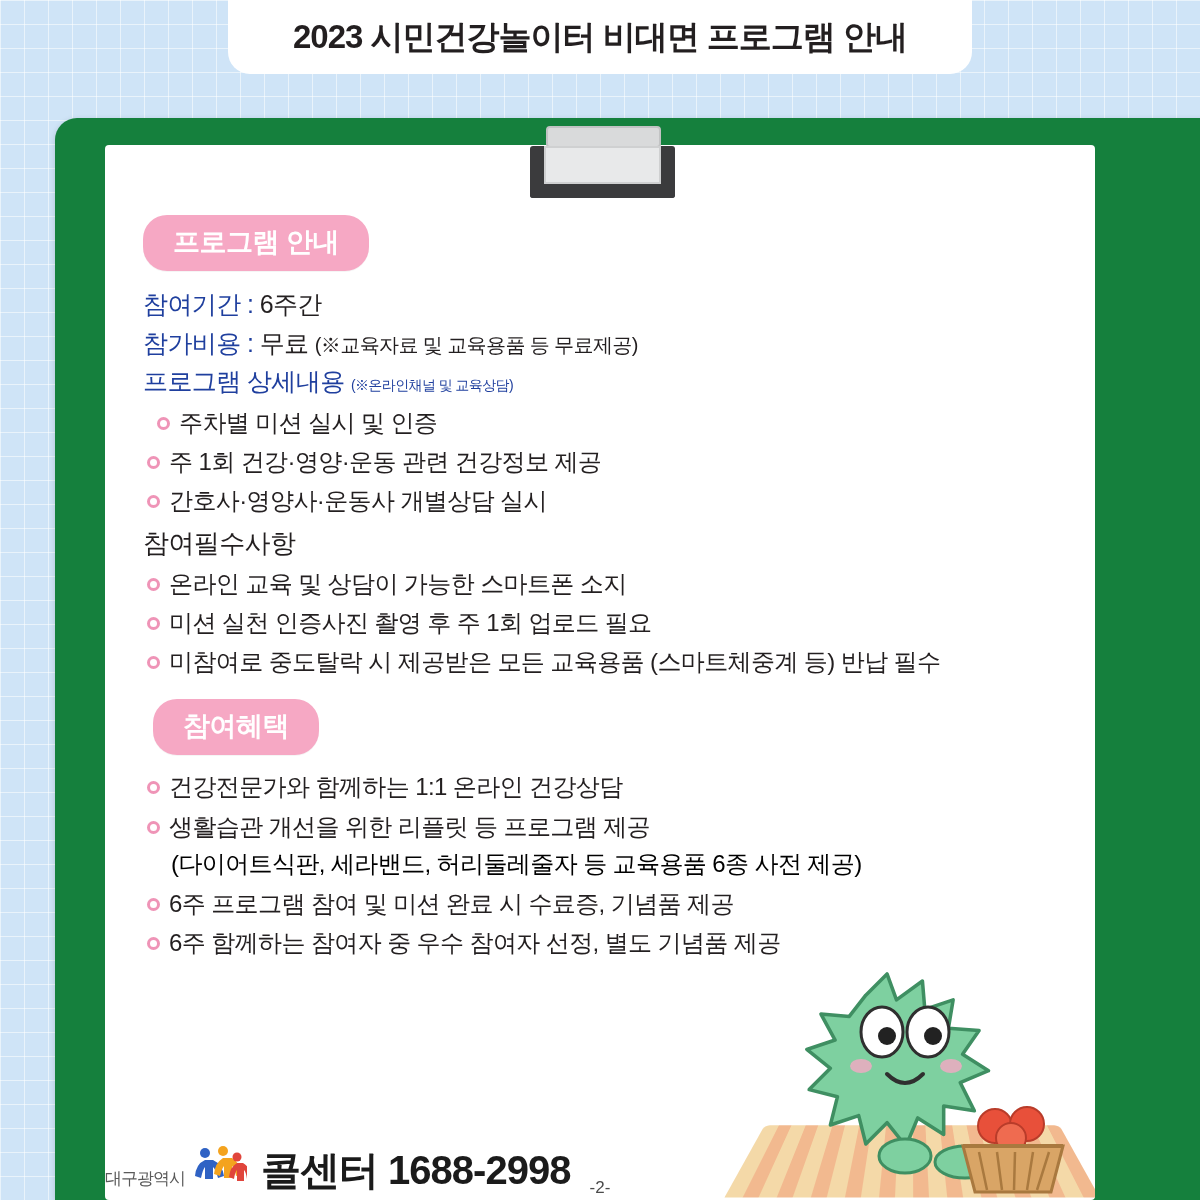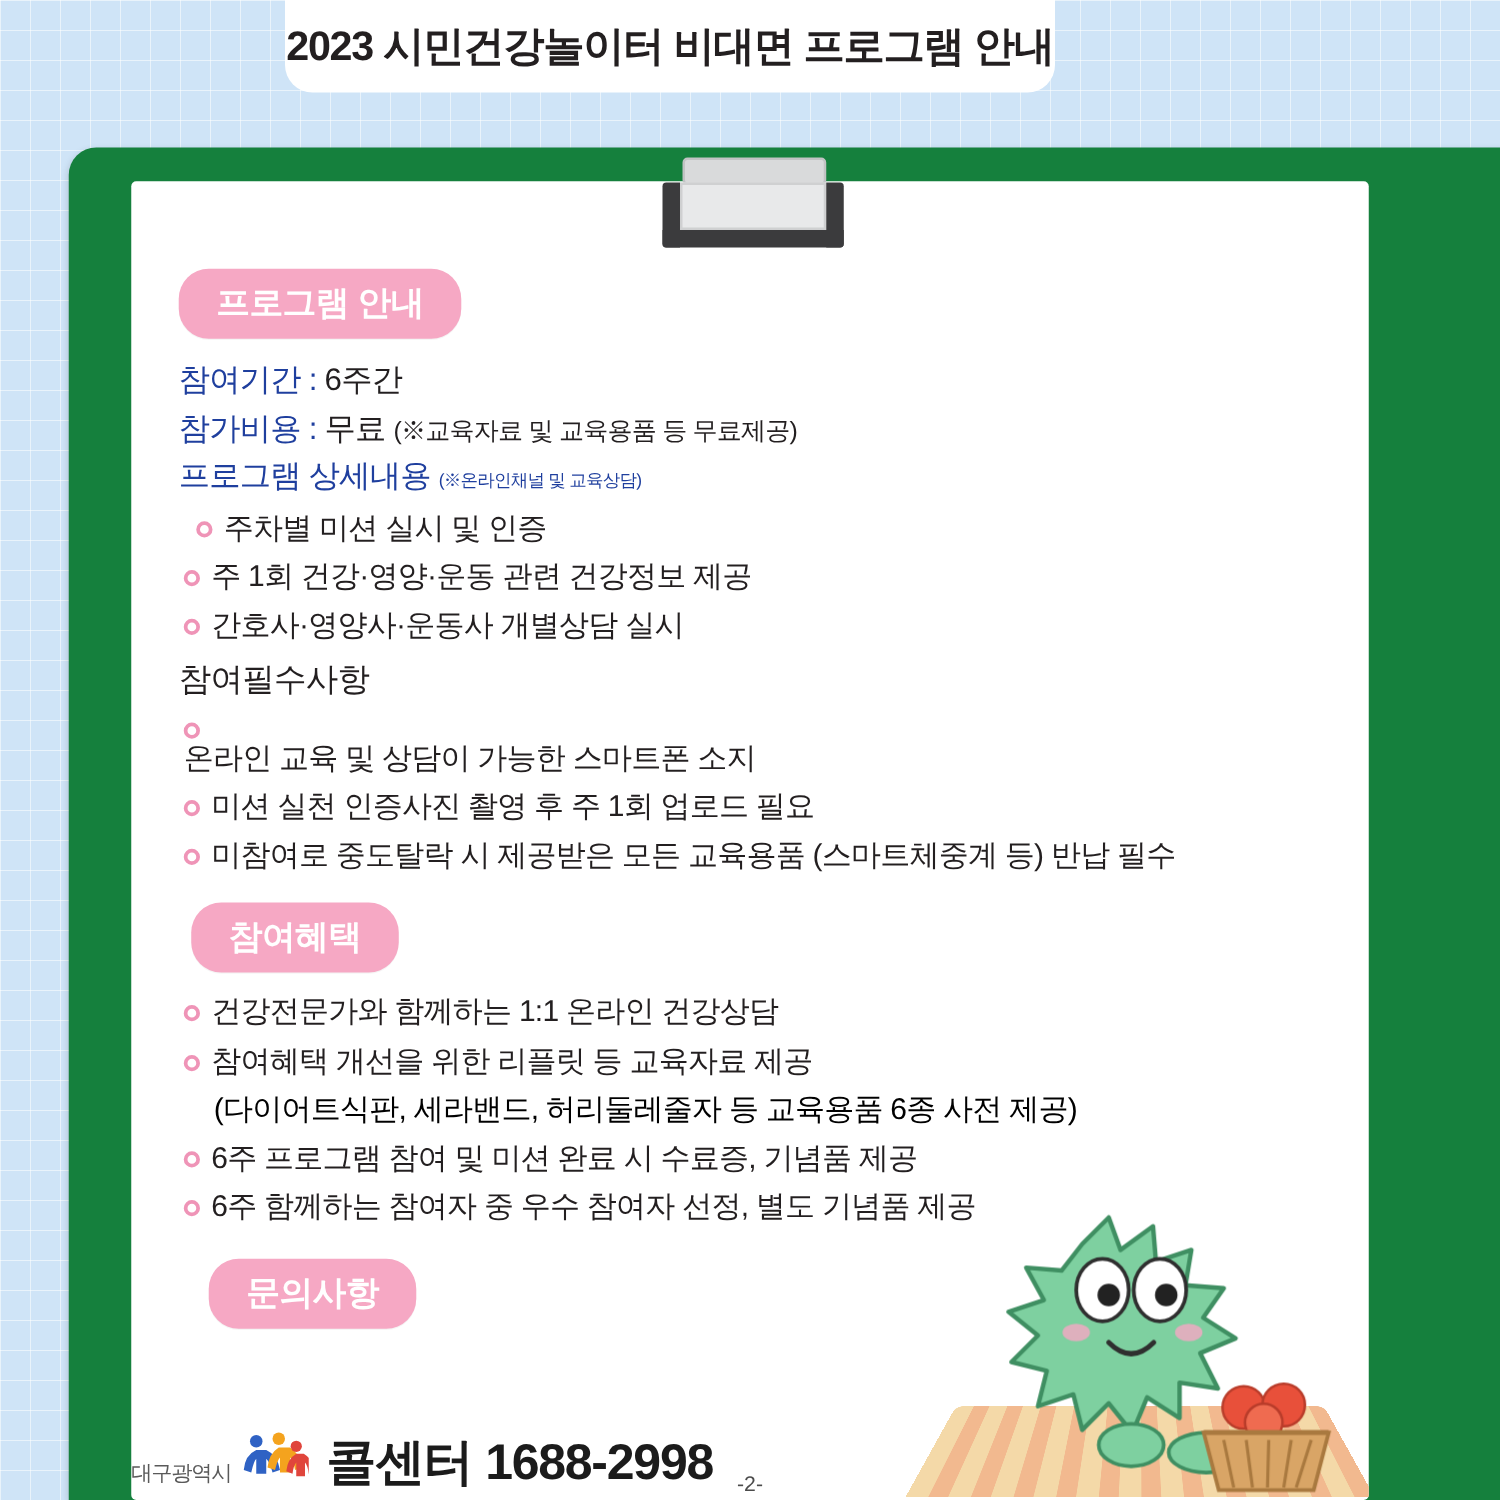--- a/index.html
+++ b/index.html
@@ -13,21 +13,21 @@
     background-color: #cfe4f7;
     background-image:
       linear-gradient(to right, rgba(255,255,255,.55) 1px, transparent 1px),
       linear-gradient(to bottom, rgba(255,255,255,.55) 1px, transparent 1px);
     background-size: 24px 24px;
   }
 
   
   .title-banner {
     position: absolute;
-    left: 228px; top: 0; width: 616px; height: 74px;
+    left: 228px; top: 0; width: 744px; height: 74px;
     background: #ffffff;
     border-radius: 0 0 22px 22px;
     display: flex; align-items: center; justify-content: center;
   }
   .title-banner .title-text {
     font-size: 33px; font-weight: bold; color: #231f20; letter-spacing: -1px;
   }
 
   
   .clipboard {
@@ -172,21 +172,21 @@
       <span class="dot"></span>
       <span>주 1회 건강·영양·운동 관련 건강정보 제공</span>
     </div>
     <div class="bullet-row" style="margin-top:8px;">
       <span class="dot"></span>
       <span>간호사·영양사·운동사 개별상담 실시</span>
     </div>
 
     <div class="row lbl" style="margin-top:12px; font-size:26px;">참여필수사항</div>
 
-    <div class="bullet-row" style="margin-top:8px;flex-direction:column;">
+    <div class="bullet-row" style="margin-top:8px;">
       <span class="dot"></span>
       <span>온라인 교육 및 상담이 가능한 스마트폰 소지</span>
     </div>
     <div class="bullet-row" style="margin-top:8px;">
       <span class="dot"></span>
       <span>미션 실천 인증사진 촬영 후 주 1회  업로드 필요</span>
     </div>
     <div class="bullet-row" style="margin-top:8px;">
       <span class="dot"></span>
       <span>미참여로  중도탈락 시 제공받은 모든 교육용품 (스마트체중계 등) 반납 필수</span>
@@ -195,35 +195,32 @@
     <div class="pill-wrap" style="margin-top:22px; margin-left:48px;">
       <span class="pill">참여혜택</span>
     </div>
 
     <div class="bullet-row" style="margin-top:16px;">
       <span class="dot"></span>
       <span>건강전문가와 함께하는 1:1 온라인 건강상담</span>
     </div>
     <div class="bullet-row" style="margin-top:8px;">
       <span class="dot"></span>
-      <span>참여혜택 개선을 위한 리플릿 등 교육자료 제공</span>
+      <span>생활습관 개선을 위한 리플릿 등 프로그램 제공</span>
     </div>
     <div class="sub-paren" style="margin-top:6px;">(다이어트식판, 세라밴드, 허리둘레줄자 등 교육용품 6종 사전 제공)</div>
     <div class="bullet-row" style="margin-top:8px;">
       <span class="dot"></span>
       <span>6주 프로그램 참여 및 미션 완료 시 수료증, 기념품 제공</span>
     </div>
     <div class="bullet-row" style="margin-top:8px;">
       <span class="dot"></span>
       <span>6주 함께하는 참여자 중 우수 참여자 선정, 별도 기념품 제공</span>
     </div>
 
-    <div class="pill-wrap" style="margin-top:26px; margin-left:62px;">
-      <span class="pill">문의사항</span>
-    </div>
 
     <div class="mascot">
       <div class="mat"></div>
       <svg width="340" height="250" viewBox="0 0 340 250" style="position:absolute;left:0;top:0;">
         <g fill="#7ed0a0" stroke="#3f8f62" stroke-width="3" stroke-linejoin="round">
           <path d="M60 40 L78 22 L86 44 L108 28 L110 52 L134 44 L130 68 L156 70 L142 90
                    L164 104 L140 114 L152 138 L126 134 L126 158 L104 144 L94 168 L78 148
                    L60 166 L54 142 L30 150 L36 126 L12 120 L30 102 L10 86 L34 78 L22 56
                    L46 58 Z" transform="translate(58,-2) scale(1.18)"></path>
         </g>

